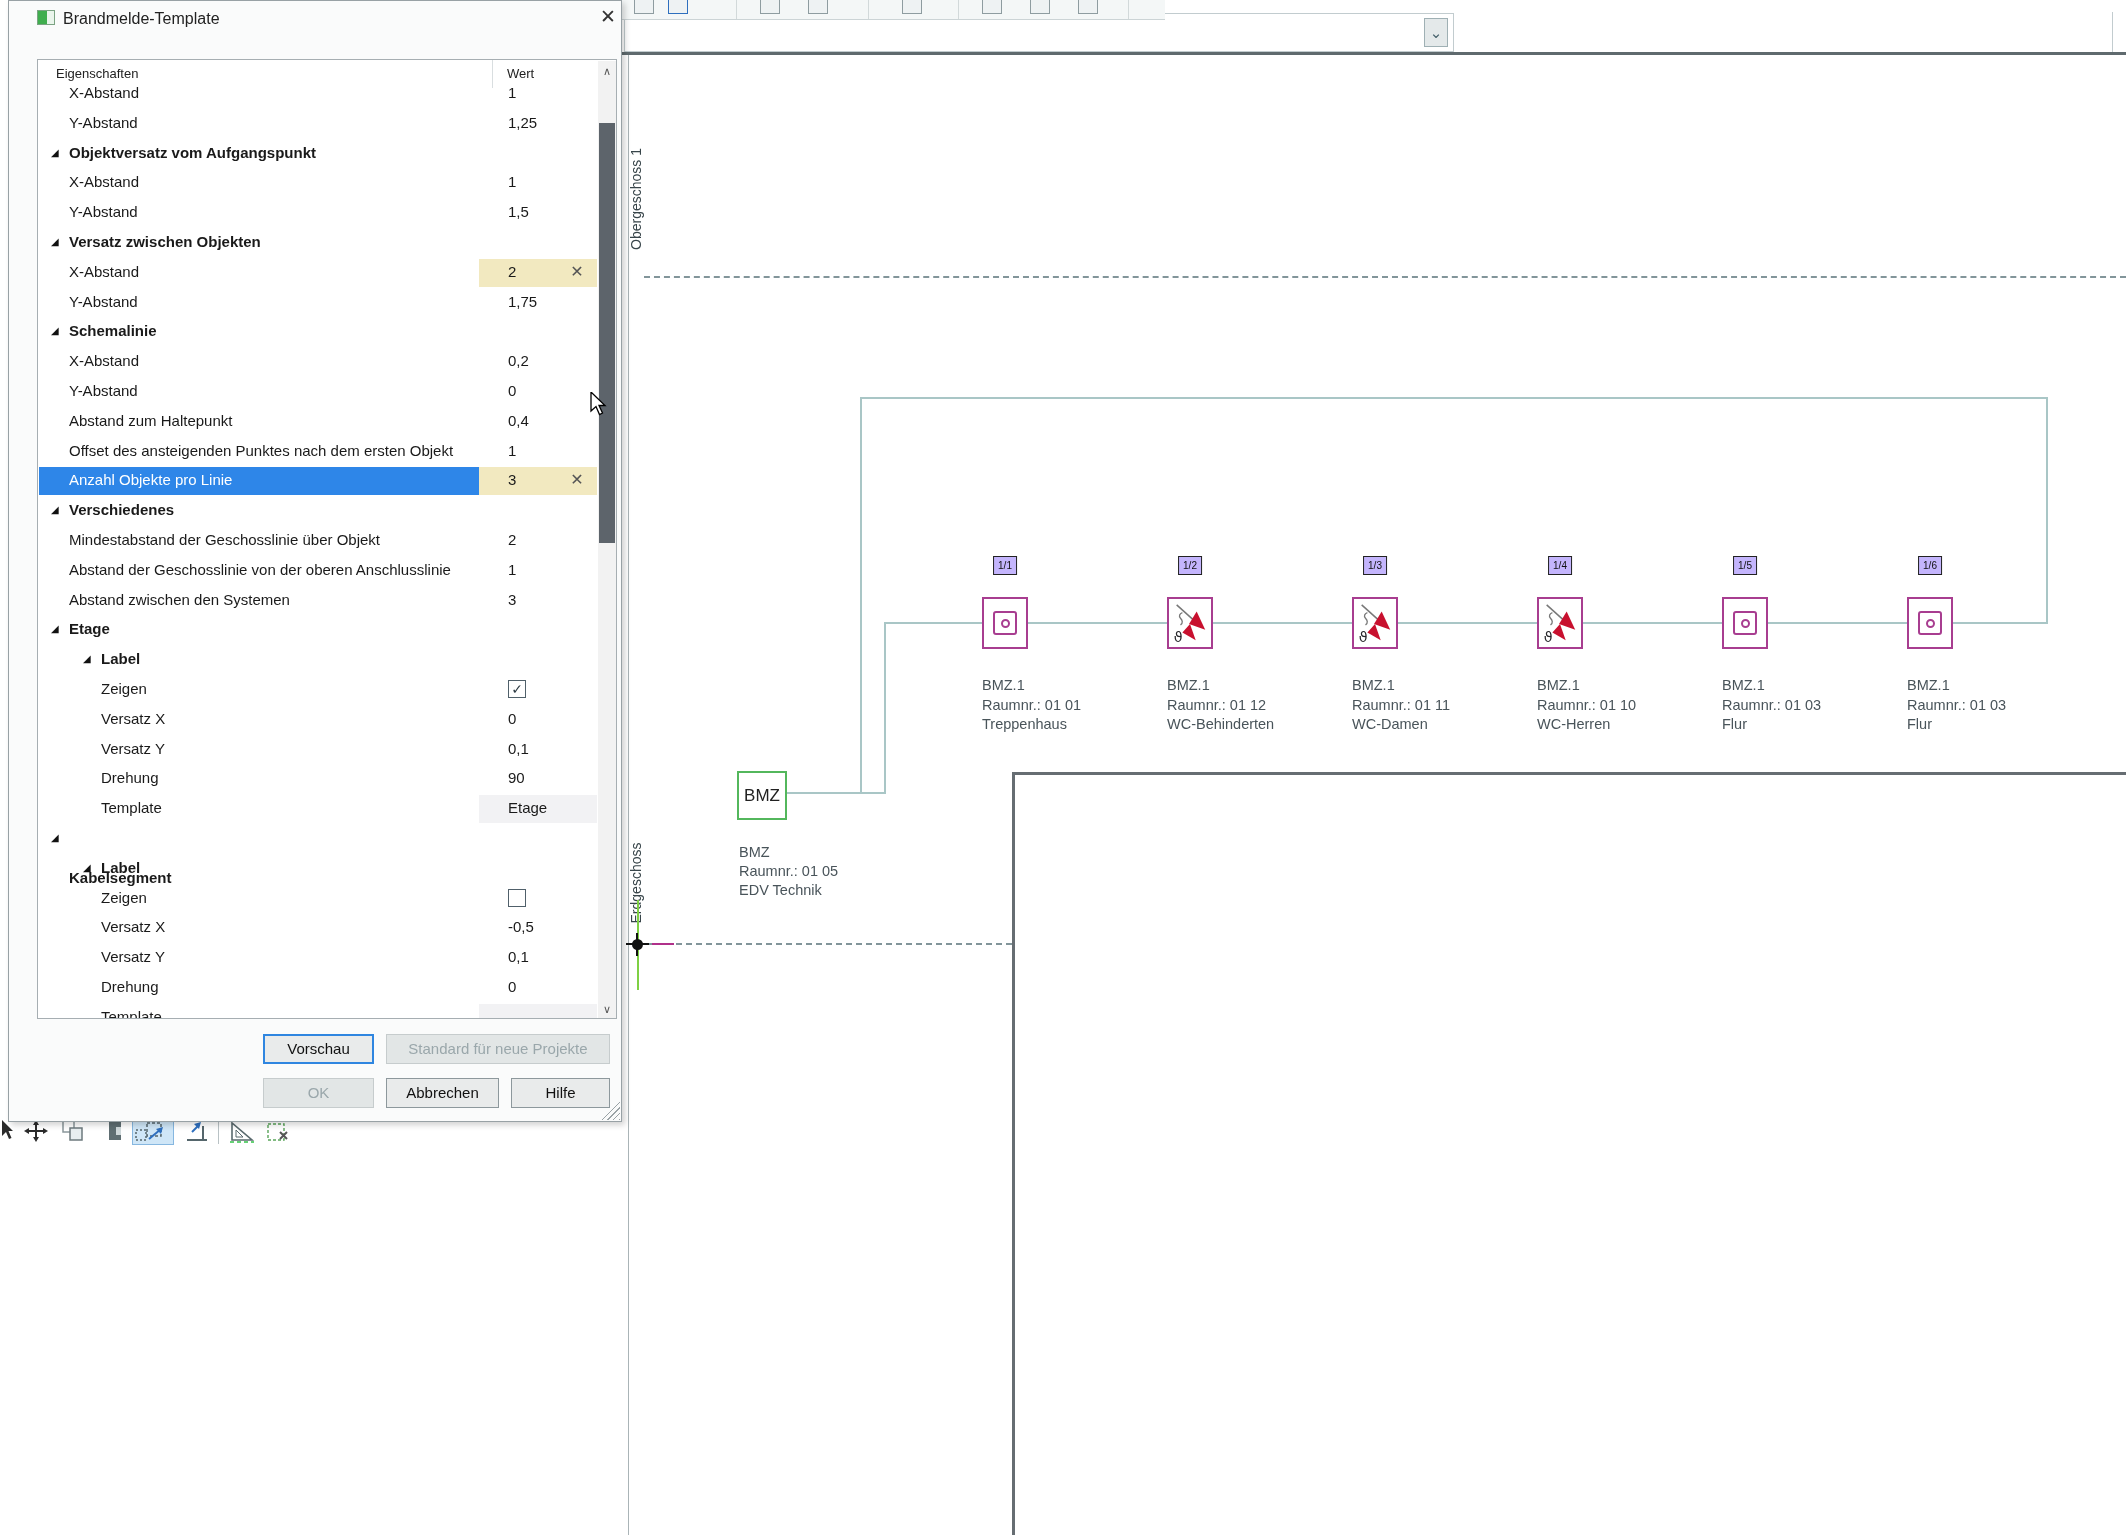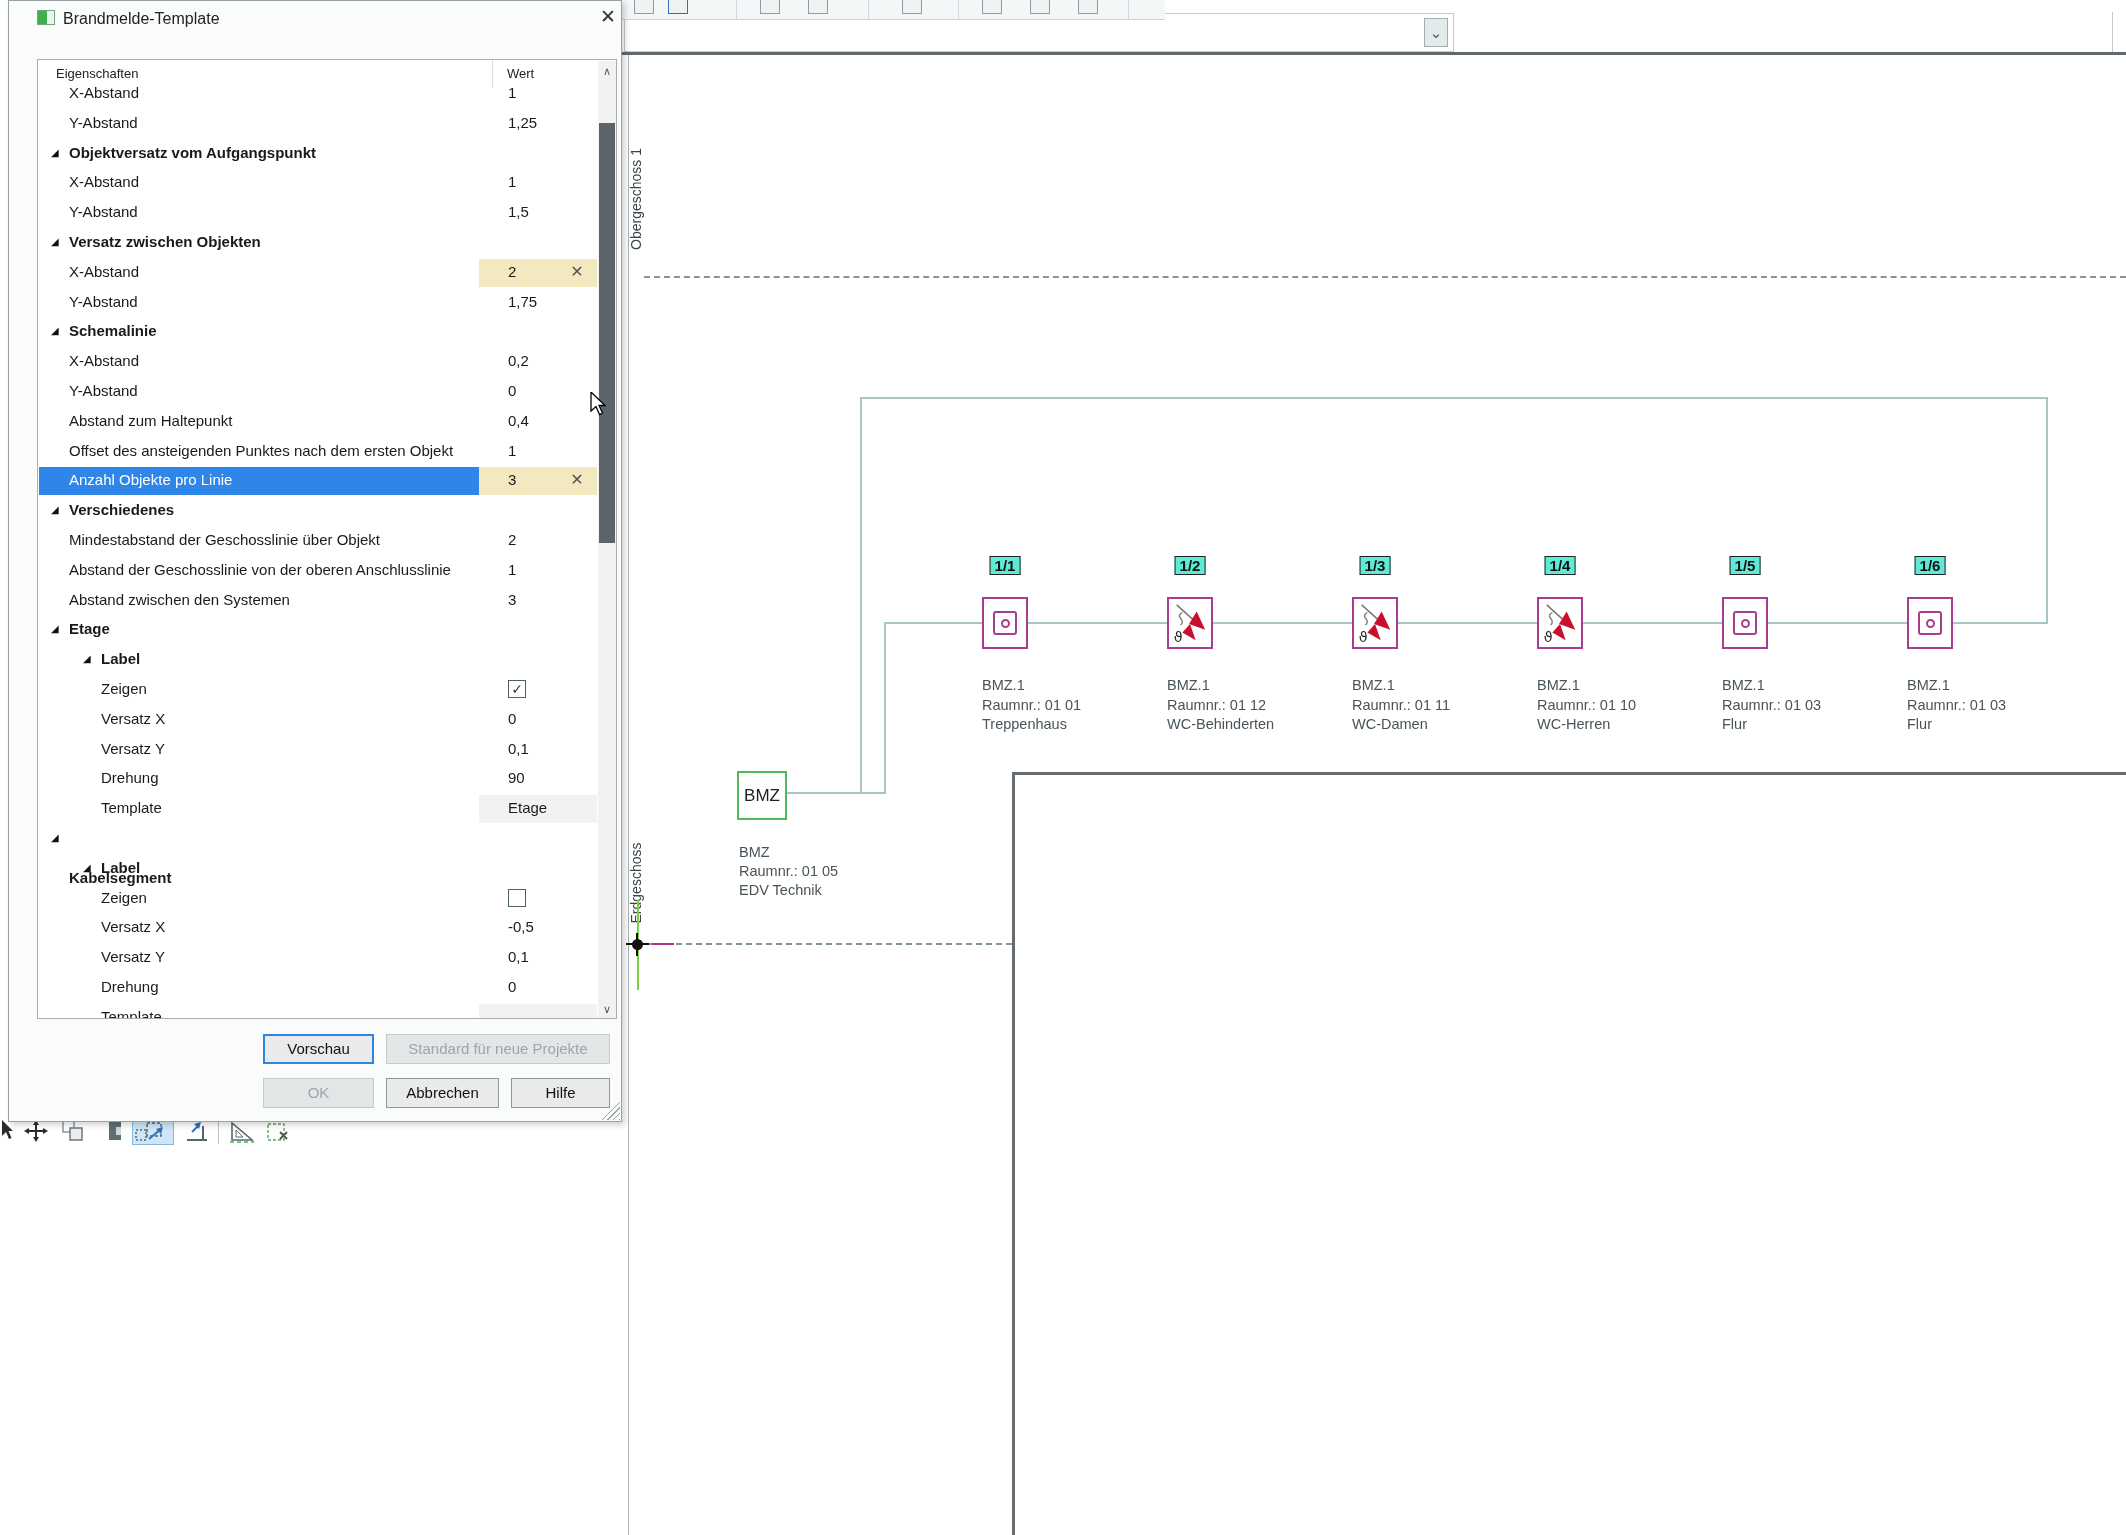--- a/index.html
+++ b/index.html
@@ -23,21 +23,21 @@
   #canvas-left-border { left:628px; top:55px; width:1px; height:1480px; background:#aab4b7; z-index:1; }
 
   
   .hline,.vline { position:absolute; }
   .dashline { position:absolute; border-top:2px dashed #82959a; }
   .vtext { position:absolute; width:140px; text-align:center; white-space:nowrap;
            font-size:14px; color:#38454a; transform:rotate(-90deg); }
   .bmz-box { position:absolute; border:2px solid #53b75c; background:#ffffff;
              text-align:center; color:#222; }
   .dev-badge { position:absolute; transform:translateX(-50%); border:1.5px solid #222;
-               background:#5eead4; font-size:15px; padding:0 4px; line-height:17px; color:#111;font-weight:bold; }
+               background:#c4b5fd; font-size:10px; padding:0 4px; line-height:17px; color:#111; }
   .dev-box { position:absolute; transform:translateX(-50%); background:#fff;
              border:2px solid #a83d90; display:flex; align-items:center; justify-content:center; }
   .cp-inner { border:2px solid #a83d90; border-radius:3px; display:flex;
               align-items:center; justify-content:center; }
   .cp-dot { border:2px solid #a83d90; border-radius:50%; }
   .dev-label { position:absolute; font-size:14.5px; line-height:19px; color:#49545a; white-space:nowrap; }
   .bmz-label { position:absolute; font-size:14.5px; line-height:19px; color:#49545a; white-space:nowrap; }
   .crosshair { position:absolute; width:11px; height:11px; background:#111; border-radius:50%; }
   .crosshair:before, .crosshair:after { content:""; position:absolute; background:#111; }
   .crosshair:before { left:-6px; top:4px; width:23px; height:2px; }

